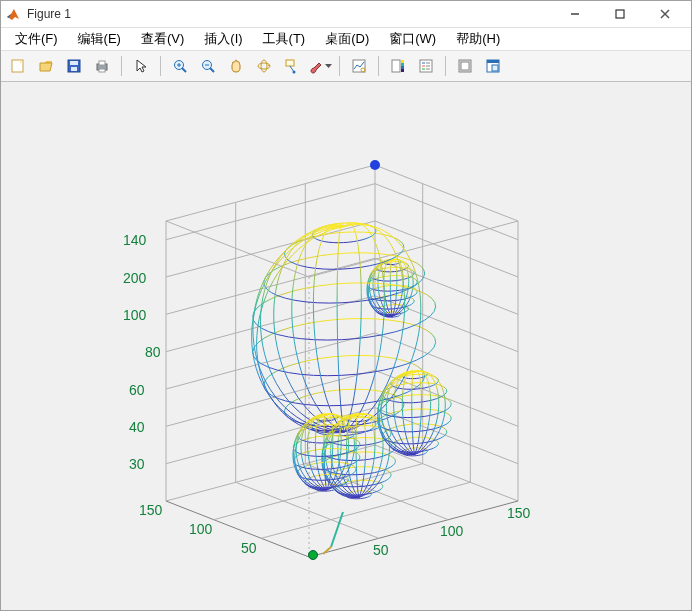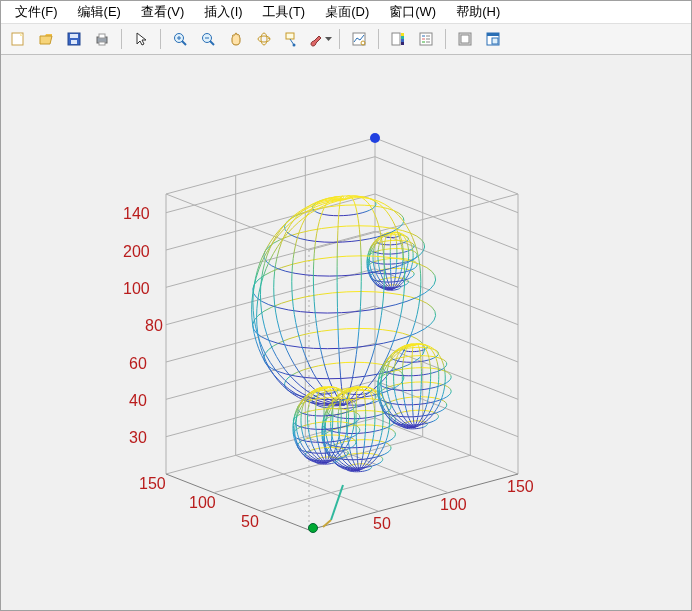--- a/index.html
+++ b/index.html
@@ -12,33 +12,59 @@
 
   .menubar{height:22px;background:#fff;display:flex;padding:0 4px;gap:0;border-bottom:1px solid #e0e0e0;font-size:13px;}
   .menuitem{padding:2px 10px;cursor:default;}
 
   .toolbar{height:30px;background:#f5f5f5;border-bottom:1px solid #c0c0c0;display:flex;align-items:center;padding:0 4px;gap:2px;}
   .tbtn{width:24px;height:24px;display:flex;align-items:center;justify-content:center;border:1px solid transparent;border-radius:2px;cursor:default;}
   .tdiv{width:1px;height:20px;background:#c0c0c0;margin:0 4px;}
 
   .canvas-area{flex:1 1 auto;position:relative;background:#f0f0f0;overflow:hidden;}
   .plot{position:absolute;left:60px;top:30px;width:560px;height:480px;}
-  .ticklabel{position:absolute;font-size:16px;color:#b91c1c;white-space:nowrap;}
+  .ticklabel{position:absolute;font-size:14px;color:#15803d;white-space:nowrap;}
   .cube line{stroke:#b0b0b0;stroke-width:1;}
   .cube line.front{stroke:#808080;}
   .sphere-wire{fill:none;stroke-width:1;}
 
   .drop{width:7px;height:4px;margin-left:1px;display:inline-block;}
   .drop svg{display:block;}
 </style>
 </head>
 <body>
 
 <div class="window">
 
+  <div class="titlebar">
+    <span class="app-icon">
+      <svg width="16" height="16" viewBox="0 0 16 16">
+          <path d="M2 11 L6 8 L9 3 L12 9 L14 13 L10 11 L7 14 L4 12 Z" fill="#e06a1a"></path>
+          <path d="M2 11 L6 8 L4 12 Z" fill="#2b6ca3"></path>
+        </svg>
+    </span>
+    <span class="title">Figure 1</span>
+    <span class="spacer"></span>
+    <div class="winbtn">
+        <svg width="10" height="10">
+          <line x1="1" y1="5" x2="9" y2="5" stroke="#333" stroke-width="1.4"></line>
+        </svg>
+      </div>
+    <div class="winbtn">
+        <svg width="10" height="10">
+          <rect x="1" y="1" width="8" height="8" fill="none" stroke="#333" stroke-width="1.2"></rect>
+        </svg>
+      </div>
+    <div class="winbtn close">
+        <svg width="10" height="10">
+          <line x1="1" y1="1" x2="9" y2="9" stroke="currentColor" stroke-width="1.4"></line>
+          <line x1="9" y1="1" x2="1" y2="9" stroke="currentColor" stroke-width="1.4"></line>
+        </svg>
+      </div>
+  </div>
 
   <div class="menubar">
     <div class="menuitem">文件(F)</div>
     <div class="menuitem">编辑(E)</div>
     <div class="menuitem">查看(V)</div>
     <div class="menuitem">插入(I)</div>
     <div class="menuitem">工具(T)</div>
     <div class="menuitem">桌面(D)</div>
     <div class="menuitem">窗口(W)</div>
     <div class="menuitem">帮助(H)</div>

